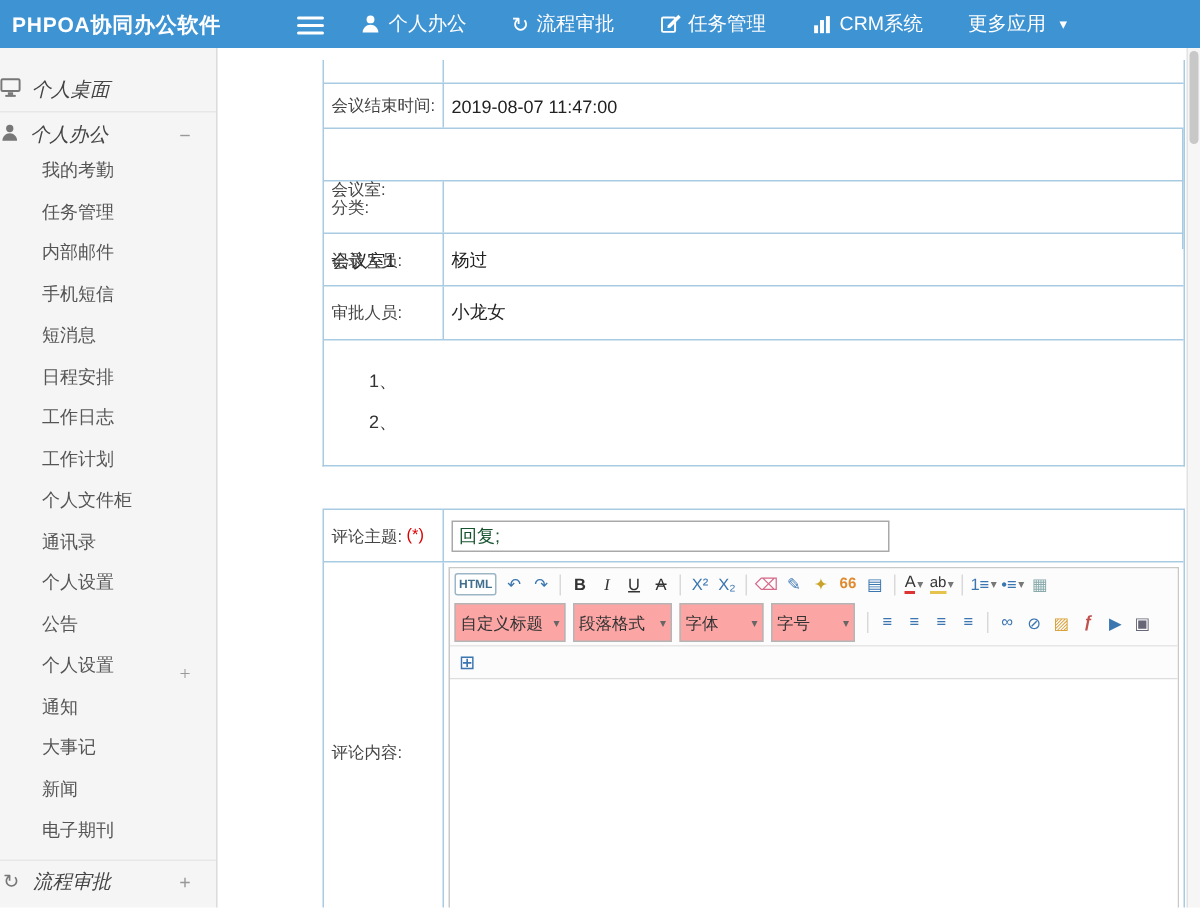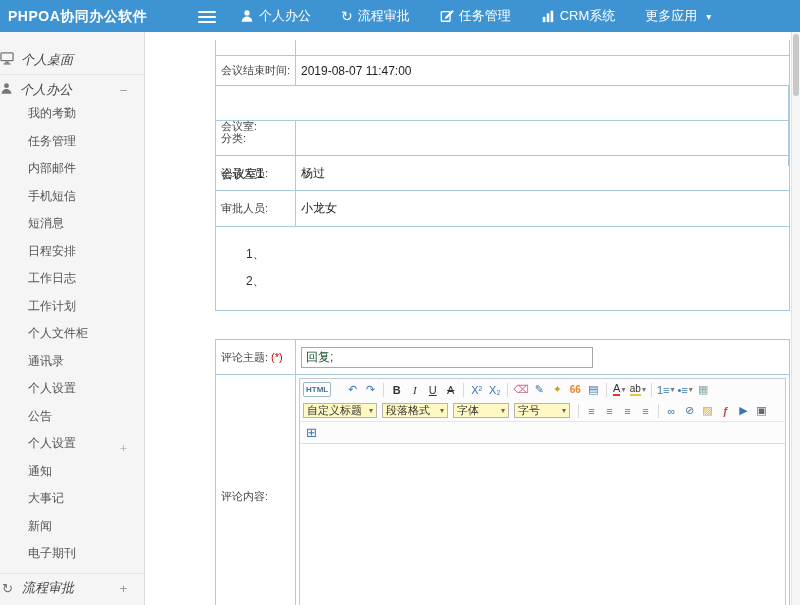--- a/index.html
+++ b/index.html
@@ -54,40 +54,40 @@
   
   .fcell-v.editor-cell { padding:3px; align-items:flex-start; }
   .editor { width:100%; border:1px solid #c9c9c9; background:#fff; }
   .tb-row { display:flex; align-items:center; flex-wrap:nowrap; padding:2px 3px;
     background:#fcfcfc; gap:1px; }
   .tb-row.r3 { border-top:1px solid #e6e6e6; }
   .tb-row.r3b { border-bottom:1px solid #ddd; }
   .tb { min-width:17px; height:17px; display:inline-flex; align-items:center; justify-content:center;
     font-size:11px; color:#3b76b0; cursor:pointer; border-radius:2px; padding:0 1px; white-space:nowrap; }
   .tb-html { border:1px solid #9db6c6; color:#41708f; font-size:8px; font-weight:bold;
-    height:15px; padding:0 2px; margin-right:12px; background:#fff; }
+    height:15px; padding:0 2px; margin-right:2px; background:#fff; }
   .sep { width:1px; height:14px; background:#d9d9d9; margin:0 3px; }
   .bold-g { font-weight:bold; color:#333; }
   .ital-g { font-style:italic; color:#333; font-family:"Liberation Serif",serif; }
   .und-g { text-decoration:underline; color:#333; }
   .strike-g { text-decoration:line-through; color:#333; }
   .fc-g { color:#333; border-bottom:2px solid #d33; line-height:1; }
   .hl-g { color:#333; border-bottom:2px solid #e6c34c; line-height:1; font-size:10px; }
   .quote-g { color:#e08a2e; font-weight:bold; font-size:10px; }
   .eraser-g { color:#d66a8a; }
   .brush-g { color:#3b76b0; }
   .clean-g { color:#c9a227; }
   .image-g { color:#d9a036; }
   .flash-g { color:#c0504d; font-weight:bold; }
   .media-g { color:#3b76b0; }
   .save-g { color:#667; }
   .doc-g { color:#8aa; }
   .tbcaret { font-size:8px; color:#777; margin-left:1px; }
   .tb-select { display:inline-flex; align-items:center; justify-content:space-between;
-    border:1px solid #b5b5b5; background:#fef9c3; height:15px; font-size:11px; color:#333;
+    border:1px solid #b5b5b5; background:#fca5a5; height:26px; font-size:11px; color:#333;
     padding:0 3px; margin-right:4px; cursor:pointer; gap:4px; white-space:nowrap; }
   .tb-select .sc { font-size:8px; color:#666; }
   .w1{width:74px}.w2{width:66px}.w3{width:56px}.w4{width:56px}
   .table-g { font-size:13px; color:#3b76b0; }
   .editor-body { height:170px; background:#fff; cursor:text; }
 
   
   .vscroll { position:absolute; right:0; top:32px; bottom:0; width:9px;
     background:#f6f6f6; border-left:1px solid #e3e3e3; z-index:5; }
   .vthumb { position:absolute; left:1px; top:2px; width:6px; height:62px;

